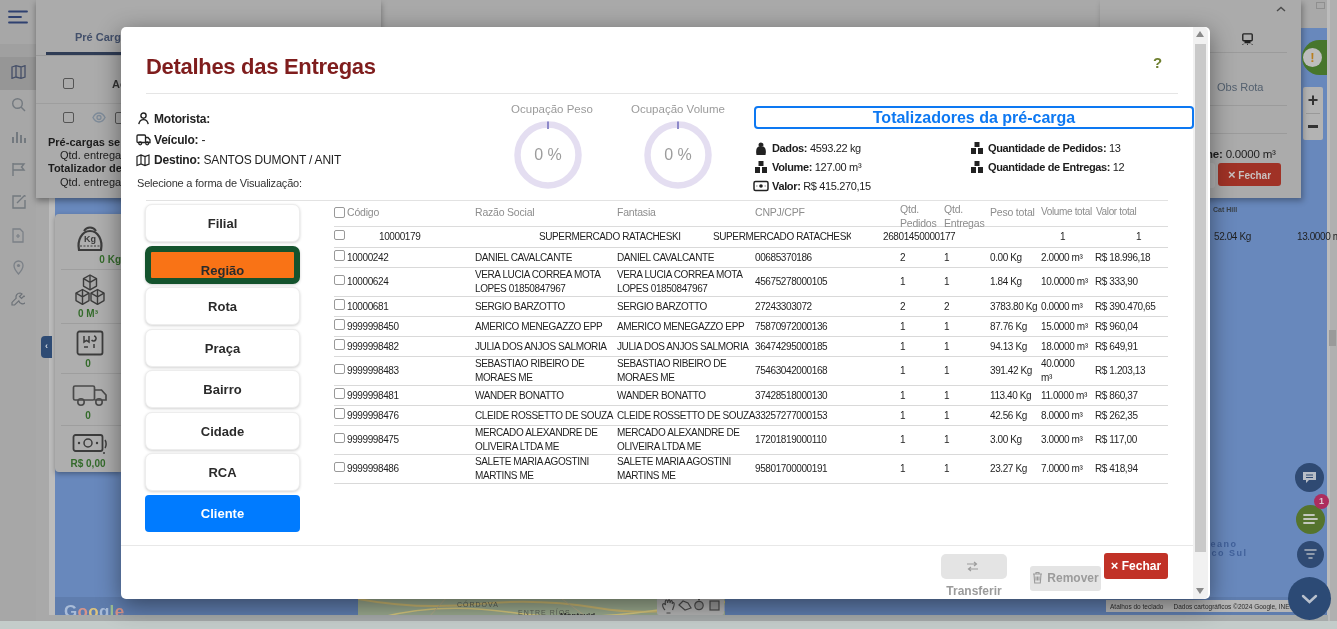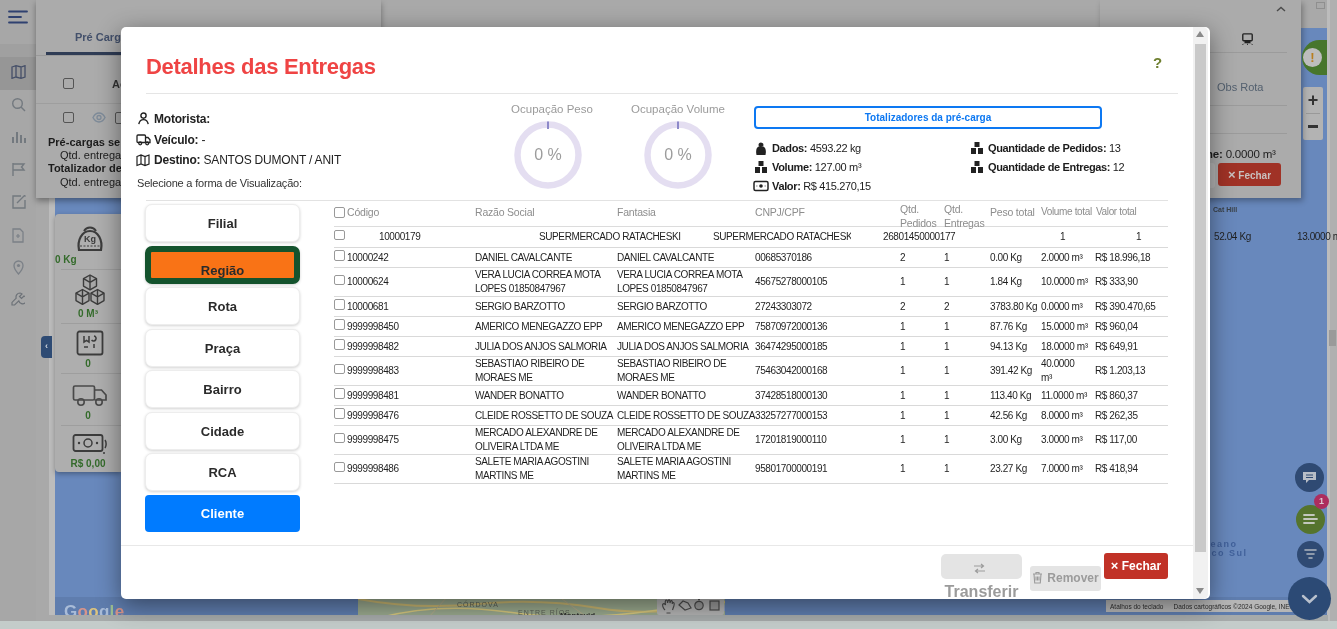--- a/index.html
+++ b/index.html
@@ -126,21 +126,21 @@
 </div>
 
 <div class="abs" id="stats" style="left:55px;top:214px;width:66px;height:258px;background:#aeaeae;border-radius:4px 0 0 4px;box-shadow:0 2px 5px rgba(0,0,0,.3);">
 
   <svg class="abs" style="left:18px;top:8px;" width="34" height="30" viewBox="0 0 34 30">
       <path d="M11 9a7 7 0 0112 0" fill="none" stroke="#3c3c3c" stroke-width="2"></path>
       <path d="M6 28 C4 18 9 9 17 9s13 9 11 19z" fill="none" stroke="#3c3c3c" stroke-width="2.2"></path>
       <path d="M7 24h20" stroke="#3c3c3c" stroke-width="1.2" stroke-dasharray="2 1.5"></path>
       <text x="17" y="20" font-size="9" font-weight="bold" fill="#3c3c3c" text-anchor="middle" font-family="Liberation Sans">Kg</text>
     </svg>
-  <div class="abs" style="left:0;top:40px;width:66px;font-size:10px;font-weight:bold;color:#346b2b;text-align:left;">0 Kg</div>
+  <div class="abs" style="left:0;top:40px;width:66px;font-size:10px;font-weight:bold;color:#346b2b;text-align:right;">0 Kg</div>
   <div class="abs" style="left:6px;top:55px;width:60px;height:1px;background:#9e9e9e;"></div>
 
   <svg class="abs" style="left:19px;top:60px;" width="32" height="32" viewBox="0 0 32 32">
       <g fill="#a8a8a8" stroke="#3c3c3c" stroke-width="1.4" stroke-linejoin="round">
         <path d="M16 1l6.5 3.7v7.4L16 15.8l-6.5-3.7V4.7z"></path>
         <path d="M16 1v7.4M9.5 4.7l6.5 3.7 6.5-3.7M16 8.4v7.4" fill="none"></path>
         <path d="M8.5 15.5l6.5 3.7v7.4L8.5 30.3 2 26.6v-7.4z"></path>
         <path d="M8.5 15.5v7.4M2 19.2l6.5 3.7 6.5-3.7M8.5 22.9v7.4" fill="none"></path>
         <path d="M23.5 15.5l6.5 3.7v7.4l-6.5 3.7-6.5-3.7v-7.4z"></path>
         <path d="M23.5 15.5v7.4M17 19.2l6.5 3.7 6.5-3.7M23.5 22.9v7.4" fill="none"></path>
@@ -232,21 +232,21 @@
 </div>
 
 <div class="abs" id="modal" style="left:121px;top:27px;width:1089px;height:572px;background:#fff;border-radius:5px;box-shadow:0 6px 24px rgba(0,0,0,.45);">
 
   <div class="abs" style="left:1072px;top:0;width:15px;height:572px;background:#f1f1f1;border-radius:0 5px 5px 0;">
     <div class="abs" style="left:3px;top:4px;width:0;height:0;border-left:4.5px solid transparent;border-right:4.5px solid transparent;border-bottom:6px solid #8a8a8a;"></div>
     <div class="abs" style="left:2px;top:17px;width:11px;height:508px;background:#c9c9c9;"></div>
     <div class="abs" style="left:3px;top:561px;width:0;height:0;border-left:4.5px solid transparent;border-right:4.5px solid transparent;border-top:6px solid #8a8a8a;"></div>
   </div>
 
-  <div class="abs" style="left:25px;top:27px;font-size:22px;font-weight:bold;color:#ef4444;letter-spacing:-0.3px;">Detalhes das Entregas</div>
+  <div class="abs" style="left:25px;top:27px;font-size:22px;font-weight:bold;color:#7f1d1d;letter-spacing:-0.3px;">Detalhes das Entregas</div>
   <div class="abs" style="left:1032px;top:27px;font-size:15px;font-weight:bold;color:#6e7f2f;">?</div>
   <div class="abs" style="left:25px;top:66px;width:1032px;height:1px;background:#e5e5e5;"></div>
 
   <svg class="abs" style="left:16px;top:85px;" width="13" height="13" viewBox="0 0 13 13">
       <circle cx="6.5" cy="3.6" r="2.6" fill="none" stroke="#222" stroke-width="1.4"></circle>
       <path d="M1.8 12.2c.5-3 2.3-4.6 4.7-4.6s4.2 1.6 4.7 4.6" fill="none" stroke="#222" stroke-width="1.4"></path>
     </svg>
   <div class="abs" style="left:33px;top:85px;font-size:12px;font-weight:bold;color:#222;letter-spacing:-0.2px;">Motorista:</div>
   <svg class="abs" style="left:15px;top:106px;" width="15" height="13" viewBox="0 0 15 13">
       <rect x="1" y="2" width="8.5" height="7.5" rx="1" fill="none" stroke="#222" stroke-width="1.3"></rect>
@@ -267,21 +267,21 @@
     <path d="M40 6.5v7.5" stroke="#8d89c9" stroke-width="2"></path>
     <text x="40" y="45" font-size="16" fill="#9c9c9c" text-anchor="middle" font-family="Liberation Sans">0 %</text>
   </svg>
   <div class="abs" style="left:482px;top:76px;width:150px;text-align:center;font-size:11.5px;color:#9b9b9b;">Ocupação Volume</div>
   <svg class="abs" style="left:517px;top:88px;" width="80" height="80" viewBox="0 0 80 80">
     <circle cx="40" cy="40" r="30.5" fill="none" stroke="#e4def1" stroke-width="6.5"></circle>
     <path d="M40 6.5v7.5" stroke="#8d89c9" stroke-width="2"></path>
     <text x="40" y="45" font-size="16" fill="#9c9c9c" text-anchor="middle" font-family="Liberation Sans">0 %</text>
   </svg>
 
-  <div class="abs" style="left:633px;top:79px;width:348px;height:23px;border:2px solid #0d78f2;border-radius:4px;color:#0d78f2;font-weight:bold;font-size:10px;text-align:center;line-height:20px;">Totalizadores da pré-carga</div>
+  <div class="abs" style="left:633px;top:79px;width:440px;height:23px;border:2px solid #0d78f2;border-radius:4px;color:#0d78f2;font-weight:bold;font-size:16px;text-align:center;line-height:20px;">Totalizadores da pré-carga</div>
   <svg class="abs" style="left:633px;top:114px;" width="14" height="15" viewBox="0 0 14 15">
       <path d="M4.5 4a2.5 2.5 0 015 0l-.3 1h-4.4z" fill="#222"></path>
       <path d="M2.5 14C1.6 10 2 5 7 5s5.4 5 4.5 9z" fill="#222"></path>
     </svg>
   <div class="abs" style="left:651px;top:115px;font-size:11px;color:#1c1c1c;letter-spacing:-0.35px;"><b>Dados:</b> 4593.22 kg</div>
   <svg class="abs" style="left:633px;top:133px;" width="14" height="14" viewBox="0 0 14 14">
       <rect x="1" y="7" width="5" height="6" fill="#222"></rect>
       <rect x="8" y="7" width="5" height="6" fill="#222"></rect>
       <rect x="4.5" y="1" width="5" height="5" fill="#222"></rect>
     </svg>
@@ -457,21 +457,21 @@
 <span class="c4">95801700000191</span>
 <span class="c5">1</span>
 <span class="c6">1</span>
 <span class="c7">23.27 Kg</span>
 <span class="c8">7.0000 m³</span>
 <span class="c9">R$ 418,94</span>
 </div>
 </div>
 
   <div class="abs" style="left:0;top:518px;width:1072px;height:1px;background:#e8e8e8;"></div>
-  <div class="abs" style="left:820px;top:527px;width:81px;height:25px;background:#e4e4e4;border-radius:5px;color:#9b9b9b;font-size:16px;font-weight:bold;text-align:center;line-height:25px;"><svg style="display:inline-block;vertical-align:-2px;margin-right:4px;" width="13" height="11" viewBox="0 0 13 11">
+  <div class="abs" style="left:820px;top:527px;width:66px;height:25px;background:#e4e4e4;border-radius:5px;color:#9b9b9b;font-size:12px;font-weight:bold;text-align:center;line-height:25px;"><svg style="display:inline-block;vertical-align:-2px;margin-right:4px;" width="13" height="11" viewBox="0 0 13 11">
         <path d="M1 3h9M8 1l2.5 2L8 5" fill="none" stroke="#9b9b9b" stroke-width="1.2"></path>
         <path d="M12 8H3M5 6L2.5 8 5 10" fill="none" stroke="#9b9b9b" stroke-width="1.2"></path>
       </svg>Transferir</div>
   <div class="abs" style="left:909px;top:527px;width:71px;height:25px;background:#e4e4e4;border-radius:3px;color:#9b9b9b;font-size:12px;font-weight:bold;text-align:center;line-height:25px;margin-top:12px;"><svg style="display:inline-block;vertical-align:-2px;margin-right:4px;" width="11" height="13" viewBox="0 0 11 13">
         <path d="M1 3h9M4 3V1.5h3V3M2 3l.7 9h5.6L9 3M4 5.5v4M5.5 5.5v4M7 5.5v4" fill="none" stroke="#9b9b9b" stroke-width="1.1"></path>
       </svg>Remover</div>
   <div class="abs" style="left:983px;top:526px;width:64px;height:26px;background:#c13227;border-radius:3px;color:#fff;font-size:12px;font-weight:bold;text-align:center;line-height:26px;"><span style="font-size:13px;">×</span> Fechar</div>
 </div>
 
 </body></html>

